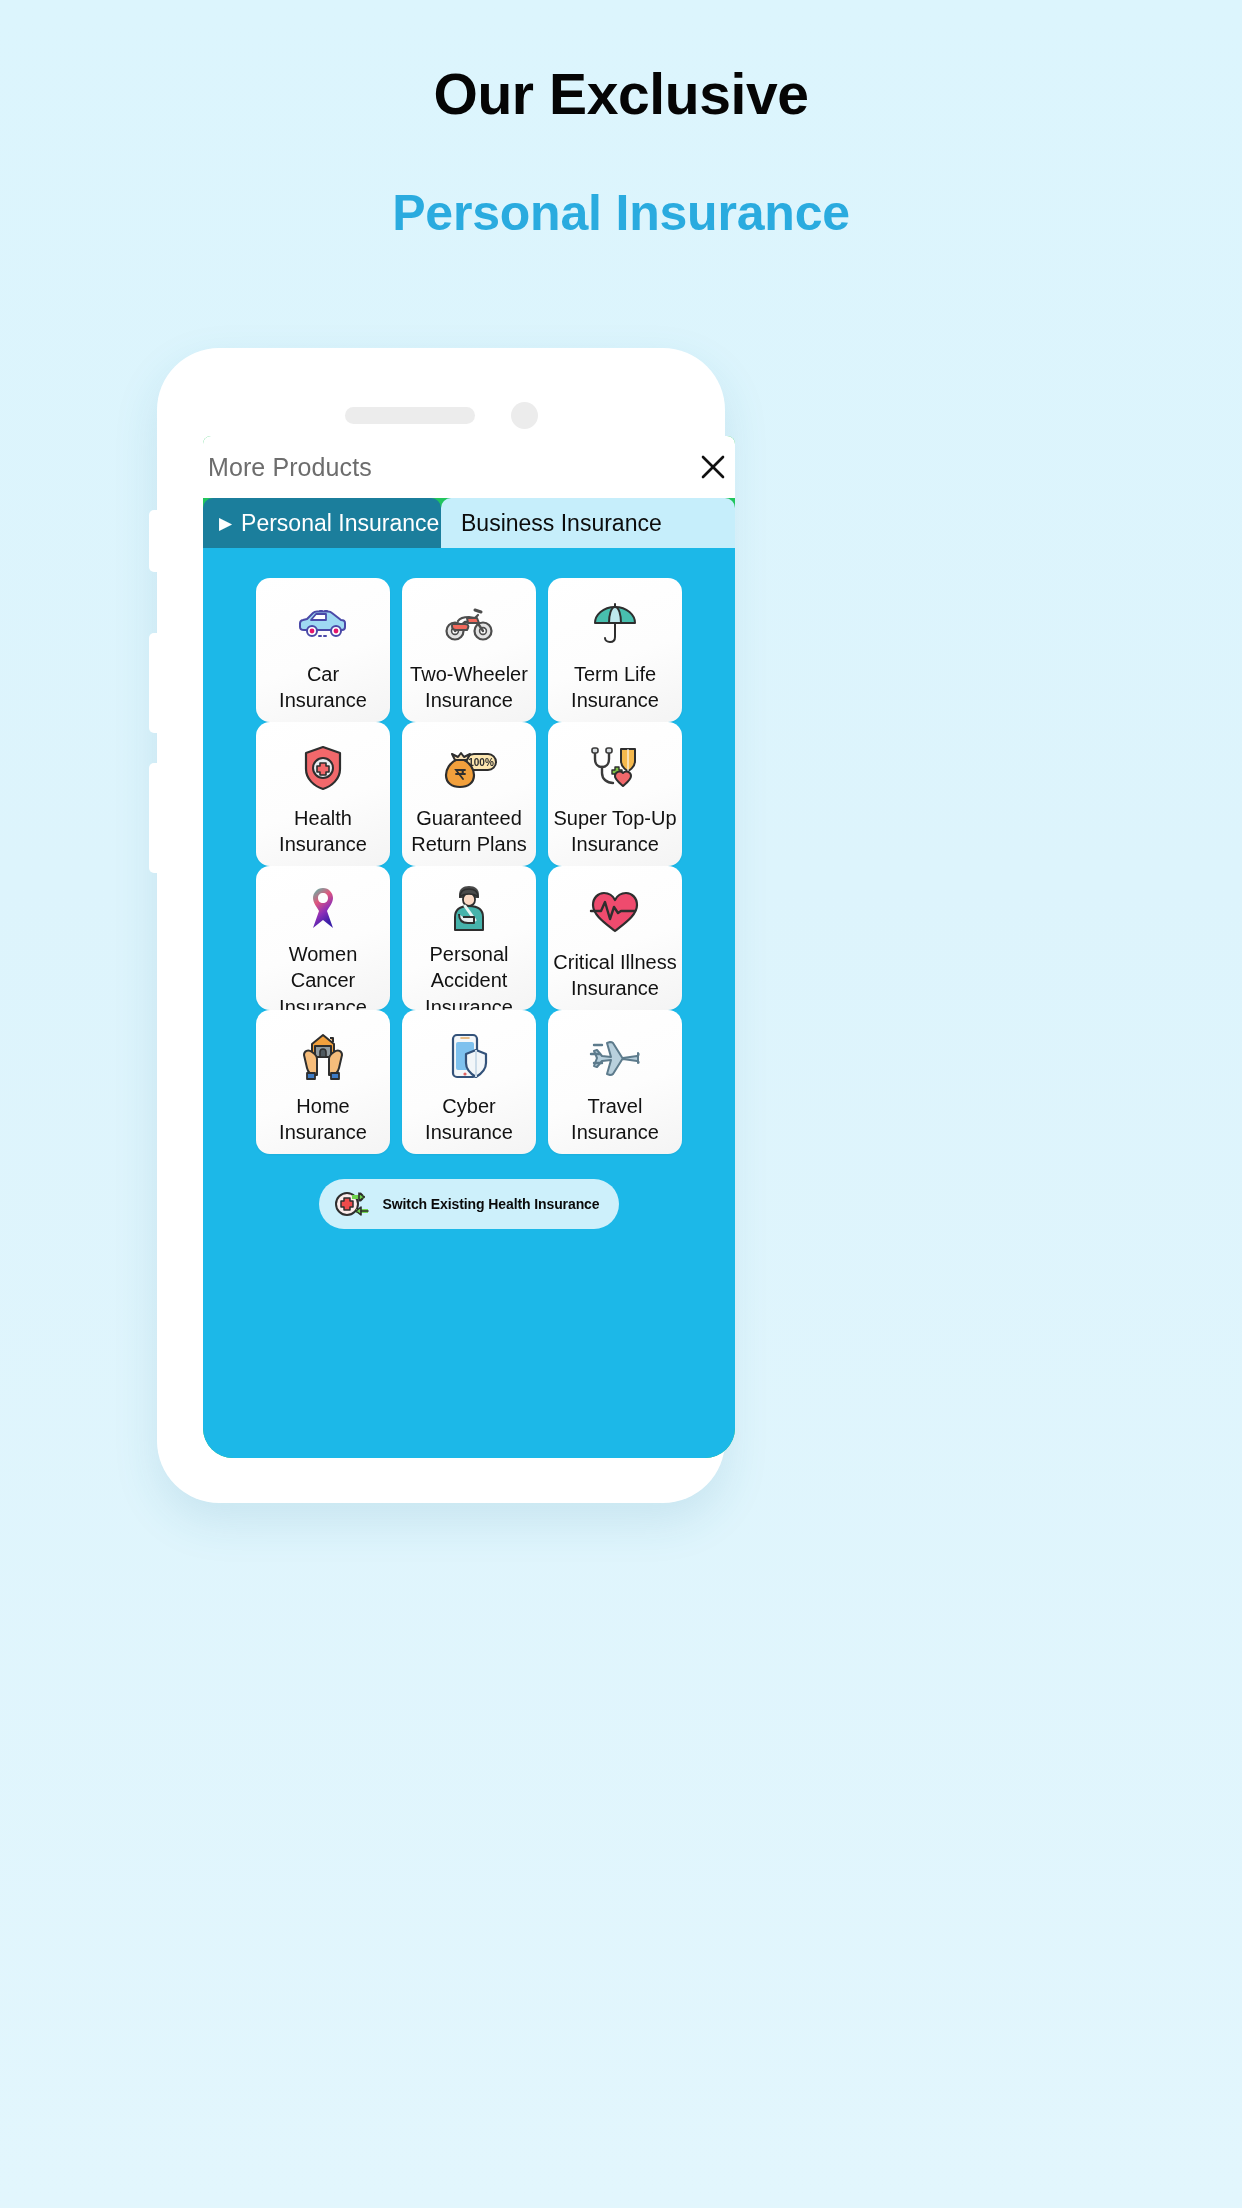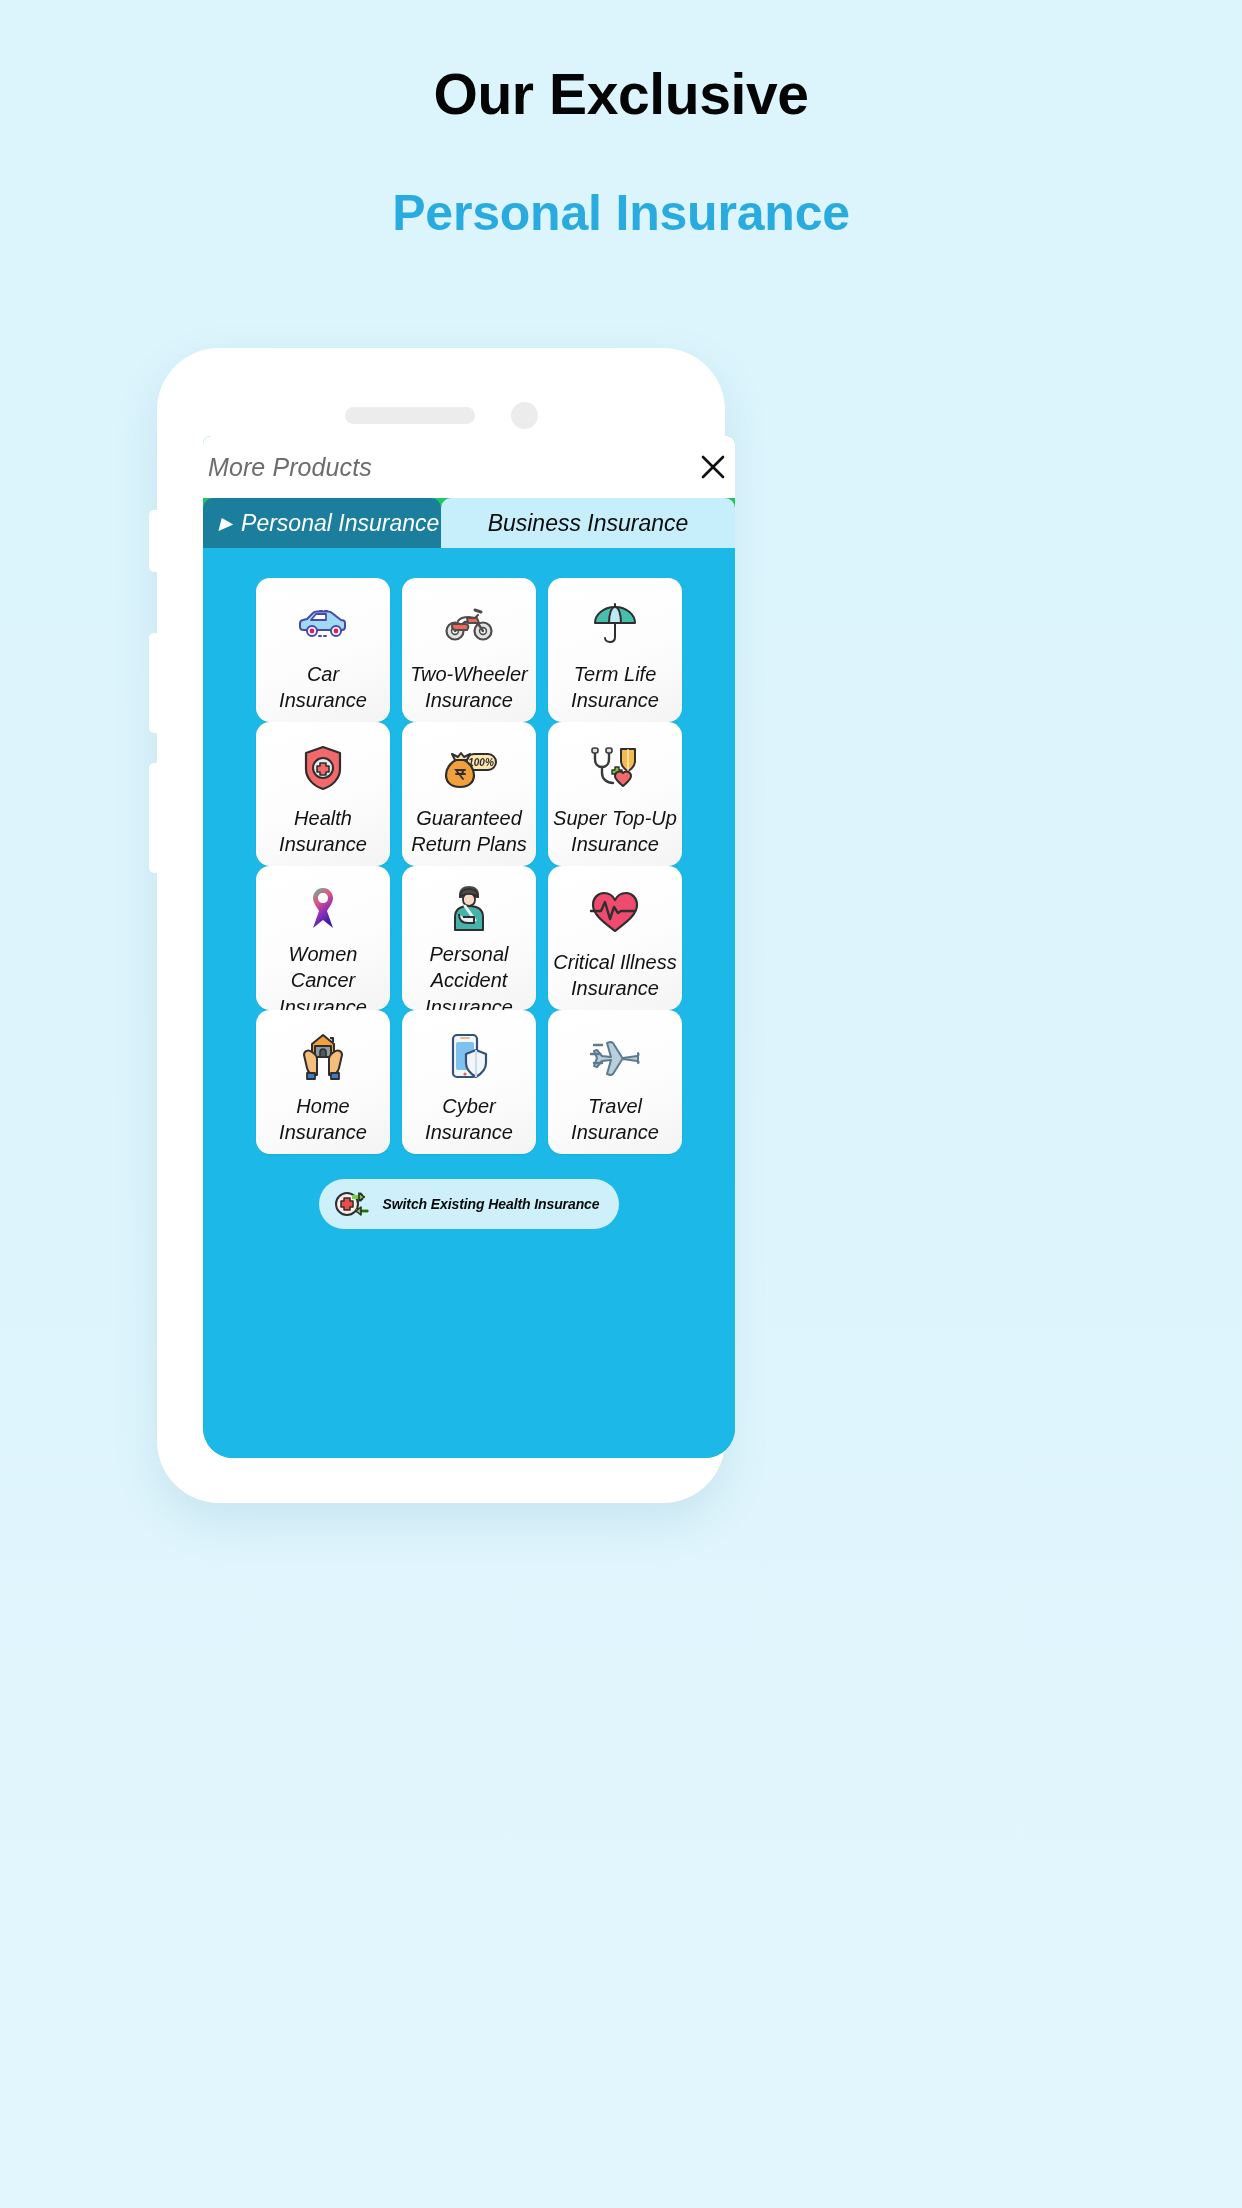--- a/index.html
+++ b/index.html
@@ -96,21 +96,20 @@
     position: absolute;
     left: 46px;
     top: 88px;
     width: 532px;
     height: 1022px;
     border-radius: 8px 8px 30px 30px;
     overflow: hidden;
     background: #22c55e;
     display: flex;
     flex-direction: column;
-    font-style: italic;
   }
 
   .sheet-header {
     height: 62px;
     display: flex;
     align-items: center;
     justify-content: space-between;
     padding: 0 5px 0 5px;
     background: #ffffff;
     flex: none;
@@ -133,23 +132,24 @@
   .tabs {
     display: flex;
     flex: none;
     align-items: flex-end;
     height: 50px;
   }
   .tab {
     height: 50px;
     display: flex;
     align-items: center;
-    justify-content: center;
+    justify-content: flex-start;
     font-size: 23px;
     cursor: pointer;
+    padding-left: 20px;
   }
   .tab.active {
     flex: 0 0 238px;
     background: #1b7e9c;
     color: #ffffff;
     border-radius: 10px 10px 0 0;
     padding-left: 6px;
     justify-content: flex-start;
   }
   .tab.active .caret {

